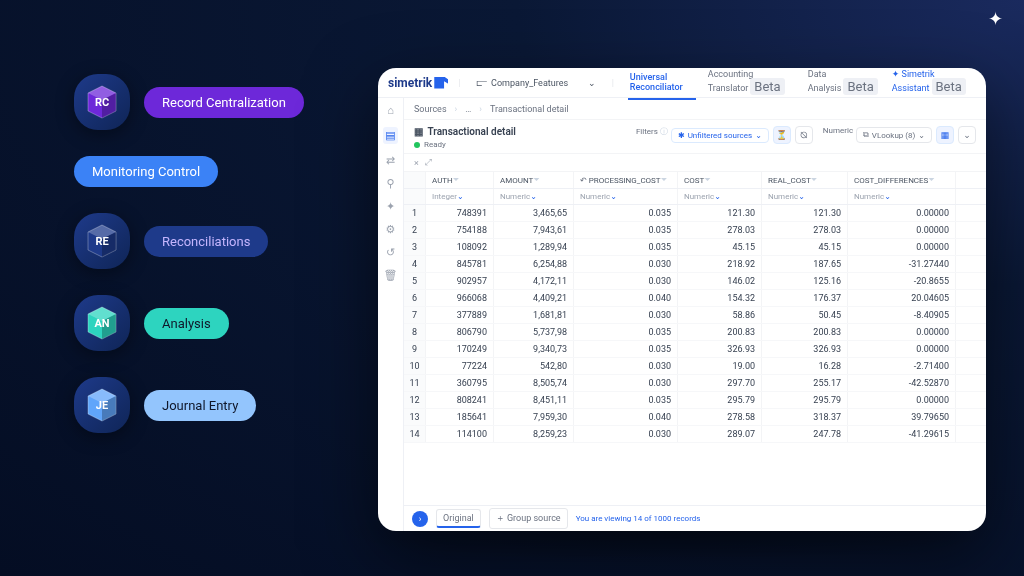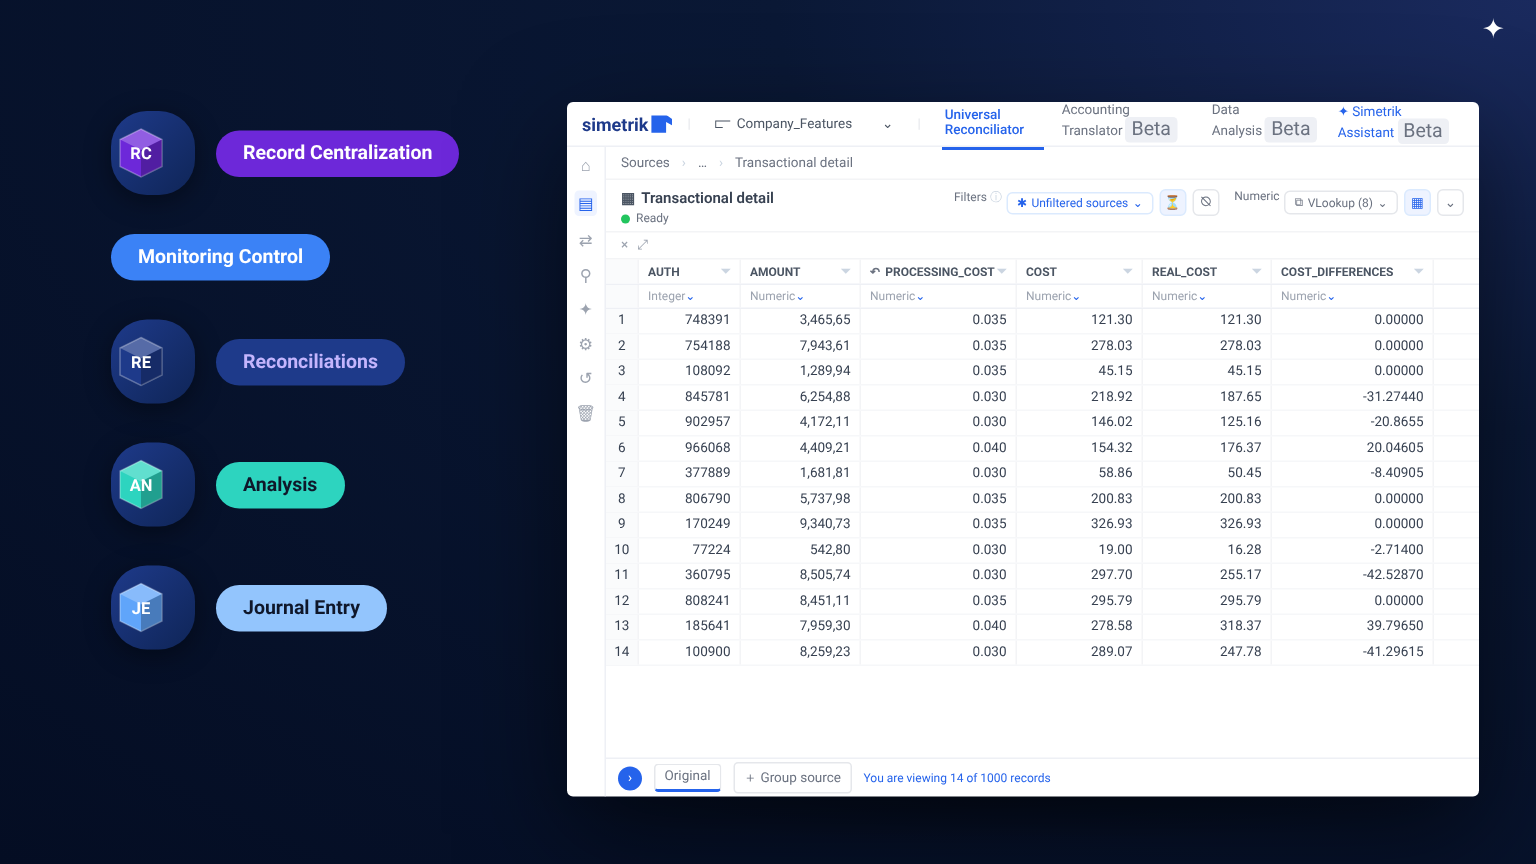--- a/index.html
+++ b/index.html
@@ -1,25 +1,25 @@
 <!DOCTYPE html>
 <html><head>
 <meta charset="utf-8">
 <style>
   *{box-sizing:border-box;margin:0;padding:0;font-family:-apple-system,BlinkMacSystemFont,"Segoe UI",Roboto,sans-serif}
   body{width:1024px;height:576px;background:radial-gradient(ellipse at top right,#1a2a5e 0%,#0a1835 35%,#040d23 100%);position:relative;overflow:hidden}
   .sparkle{position:absolute;top:8px;right:12px;width:24px;height:24px;color:#fff;font-size:18px}
 
   .promo-col{position:absolute;left:74px;top:74px;width:270px;display:flex;flex-direction:column;gap:26px}
   .pcard{display:flex;align-items:center;gap:14px}
-  .pcube{width:56px;height:56px;border-radius:24px;background:linear-gradient(135deg,#1e3a8a,#0f2557);display:flex;align-items:center;box-shadow:0 4px 18px rgba(0,0,0,.4)}
+  .pcube{width:56px;height:56px;border-radius:24px;background:linear-gradient(135deg,#1e3a8a,#0f2557);display:flex;align-items:center;justify-content:center;box-shadow:0 4px 18px rgba(0,0,0,.4)}
   .pcube svg{width:40px;height:40px}
-  .plabel{color:#fff;font-size:13px;font-weight:700;padding:8px 18px;border-radius:18px}
-
-  .app{position:absolute;left:378px;top:68px;width:608px;height:463px;background:#fff;border-radius:4px;box-shadow:0 25px 70px rgba(0,0,0,.55);display:flex;flex-direction:column;overflow:hidden}
+  .plabel{color:#fff;font-size:13px;font-weight:400;padding:8px 18px;border-radius:18px}
+
+  .app{position:absolute;left:378px;top:68px;width:608px;height:463px;background:#fff;border-radius:18px;box-shadow:0 25px 70px rgba(0,0,0,.55);display:flex;flex-direction:column;overflow:hidden}
   .shadow-ground{position:absolute;left:330px;bottom:14px;width:680px;height:60px;background:radial-gradient(ellipse at center,rgba(0,0,0,.25)0%,transparent 70%)}
 
   .topbar{height:30px;border-bottom:1px solid #eef0f5;display:flex;align-items:center;padding:0 10px;gap:10px;font-size:9px;color:#6b7280}
   .logo{font-weight:700;color:#1e3a8a;font-size:12px;display:flex;align-items:center;gap:2px}
   .logo-ico{width:14px;height:12px;background:#2563eb;clip-path:polygon(0 0,70% 0,100% 25%,100% 60%,70% 40%,70% 100%,0 100%)}
   .topsel{display:flex;align-items:center;gap:4px;padding:2px 6px;border-radius:3px;color:#4b5563;cursor:pointer}
   .t-chart{font-size:10px}
   .tabs{display:flex;align-items:center;gap:10px;margin-left:4px}
   .tab{padding:6px 2px;border-bottom:2px solid transparent;cursor:pointer}
   .tab.active{color:#2563eb;border-bottom-color:#2563eb;font-weight:500}
@@ -47,21 +47,21 @@
   .pill.blue{color:#2563eb;border-color:#dbeafe}
   .iconbtn{width:18px;height:18px;border:1px solid #e5e7eb;border-radius:4px;display:flex;align-items:center;justify-content:center;font-size:9px;color:#6b7280;cursor:pointer}
   .iconbtn.active{background:#eef3ff;color:#2563eb;border-color:#dbeafe}
 
   .toolbar2{height:18px;padding:0 10px;display:flex;align-items:center;gap:6px;font-size:9px;color:#9ca3af;border-bottom:1px solid #f3f4f6}
 
   .grid{flex:1;overflow:hidden;display:flex;flex-direction:column}
   .ghead{display:flex;border-bottom:1px solid #eef0f5}
   .gtypes{display:flex;border-bottom:1px solid #eef0f5}
   .gcell{font-size:8px;color:#6b7280;padding:3px 6px;border-right:1px solid #f3f4f6;display:flex;align-items:center;overflow:hidden;white-space:nowrap}
-  .ghead .gcell{font-weight:700;color:#4b5563;justify-content:space-between}
+  .ghead .gcell{font-weight:400;color:#4b5563;justify-content:flex-start}
   .gtypes .gcell{color:#9ca3af;}
   .car{color:#2563eb;font-size:8px}
   .fil{color:#cbd5e1;font-size:8px}
   .undo{color:#6b7280;font-size:8px;margin-right:2px}
   .c-idx{width:22px;justify-content:center;background:#fafbfc}
   .c-auth{width:68px}
   .c-amount{width:80px}
   .c-proc{width:104px}
   .c-cost{width:84px}
   .c-real{width:86px}
@@ -403,21 +403,21 @@
               <div class="gcell c-idx">13</div>
               <div class="gcell c-auth num">185641</div>
               <div class="gcell c-amount num">7,959,30</div>
               <div class="gcell c-proc num">0.040</div>
               <div class="gcell c-cost num">278.58</div>
               <div class="gcell c-real num">318.37</div>
               <div class="gcell c-diff num">39.79650</div>
             </div>
             <div class="grow">
               <div class="gcell c-idx">14</div>
-              <div class="gcell c-auth num">100900</div>
+              <div class="gcell c-auth num">114100</div>
               <div class="gcell c-amount num">8,259,23</div>
               <div class="gcell c-proc num">0.030</div>
               <div class="gcell c-cost num">289.07</div>
               <div class="gcell c-real num">247.78</div>
               <div class="gcell c-diff num">-41.29615</div>
             </div>
           </div>
       </div>
 
       <div class="footer">

